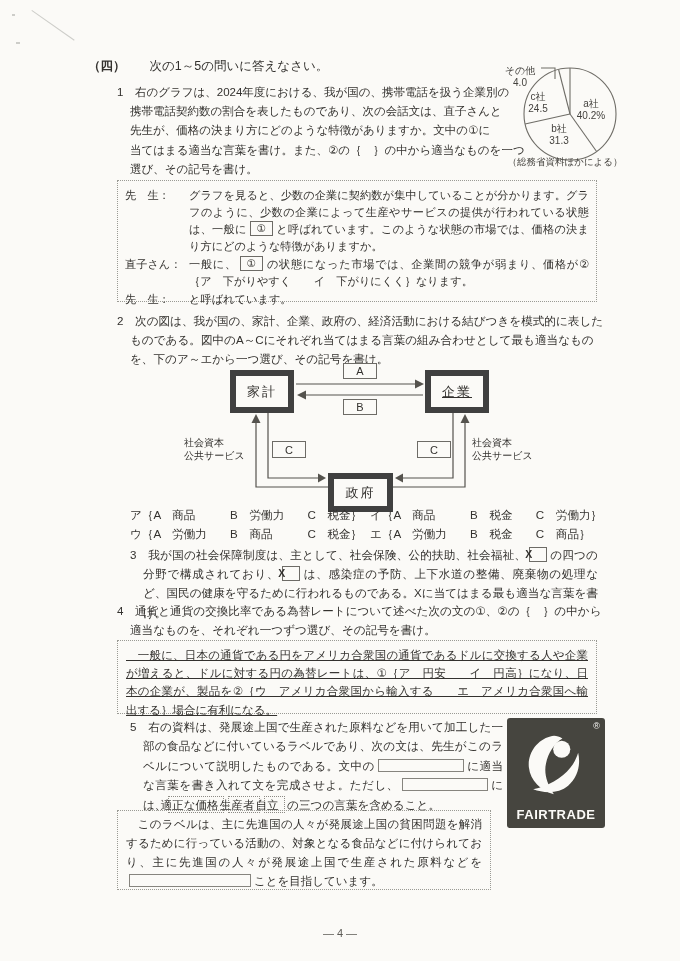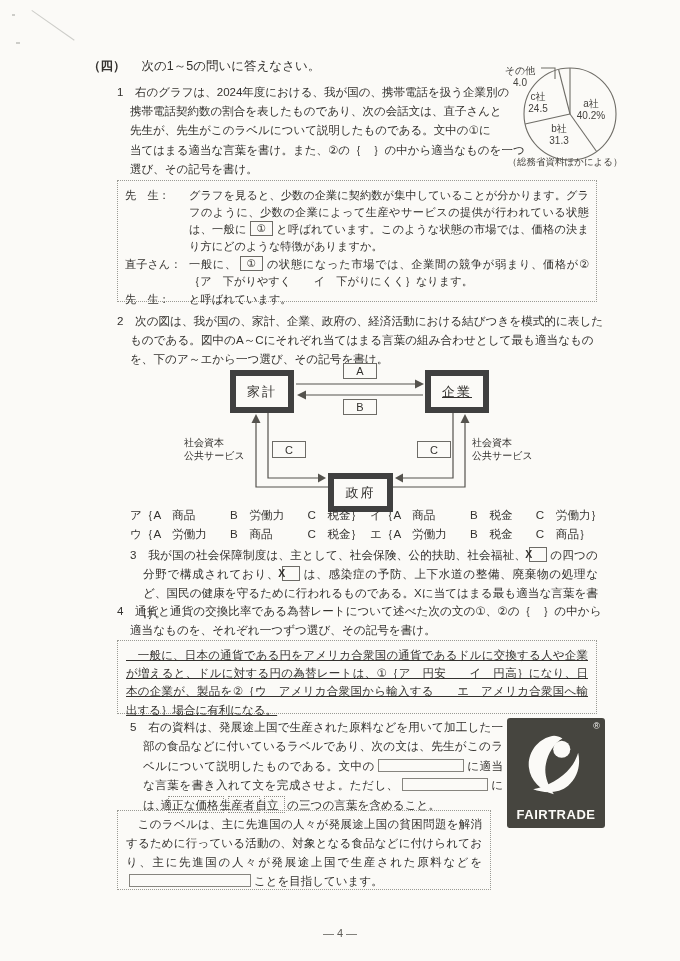--- a/index.html
+++ b/index.html
@@ -57,27 +57,27 @@
 </head>
 <body>
 
 <div class="page">
 
   <div class="artifact" style="left:32px; top:10px; width:52px; height:1px; transform:rotate(35deg); transform-origin:left top;"></div>
   <div class="artifact" style="left:12px; top:14px; width:3px; height:2px;"></div>
   <div class="artifact" style="left:16px; top:42px; width:4px; height:2px;"></div>
 
   <div class="abs" style="left:88px; top:58px; font-size:12.5px;">
-    <span style="font-weight:600;">（四）</span><span style="margin-left:16px;">次の1～5の問いに答えなさい。</span>
+    <span style="font-weight:600;">（四）</span><span style="margin-left:24px;">次の1～5の問いに答えなさい。</span>
   </div>
 
   <div class="abs hang" style="left:130px; top:83px; width:375px; font-size:11.5px;">
     <div class="ln">1　右のグラフは、2024年度における、我が国の、携帯電話を扱う企業別の</div>
     <div class="ln">携帯電話契約数の割合を表したものであり、次の会話文は、直子さんと</div>
-    <div class="ln">先生が、先生がこのラベルについて説明したものである。文中の①に</div>
+    <div class="ln">先生が、価格の決まり方にどのような特徴がありますか。文中の①に</div>
     <div class="ln">当てはまる適当な言葉を書け。また、②の｛　｝の中から適当なものを一つ</div>
     <div class="ln">選び、その記号を書け。</div>
   </div>
 
   <div class="abs" style="left:495px; top:60px; width:175px; height:115px;">
     <svg width="175" height="115" viewBox="0 0 175 115">
       <circle cx="75" cy="54" r="46" fill="none" stroke="#6f6d67" stroke-width="1.1"></circle>
       <line x1="75" y1="54" x2="75" y2="8" stroke="#6f6d67" stroke-width="1.1"></line>
       <line x1="75" y1="54" x2="101.6" y2="91.5" stroke="#6f6d67" stroke-width="1.1"></line>
       <line x1="75" y1="54" x2="30.1" y2="64" stroke="#6f6d67" stroke-width="1.1"></line>

